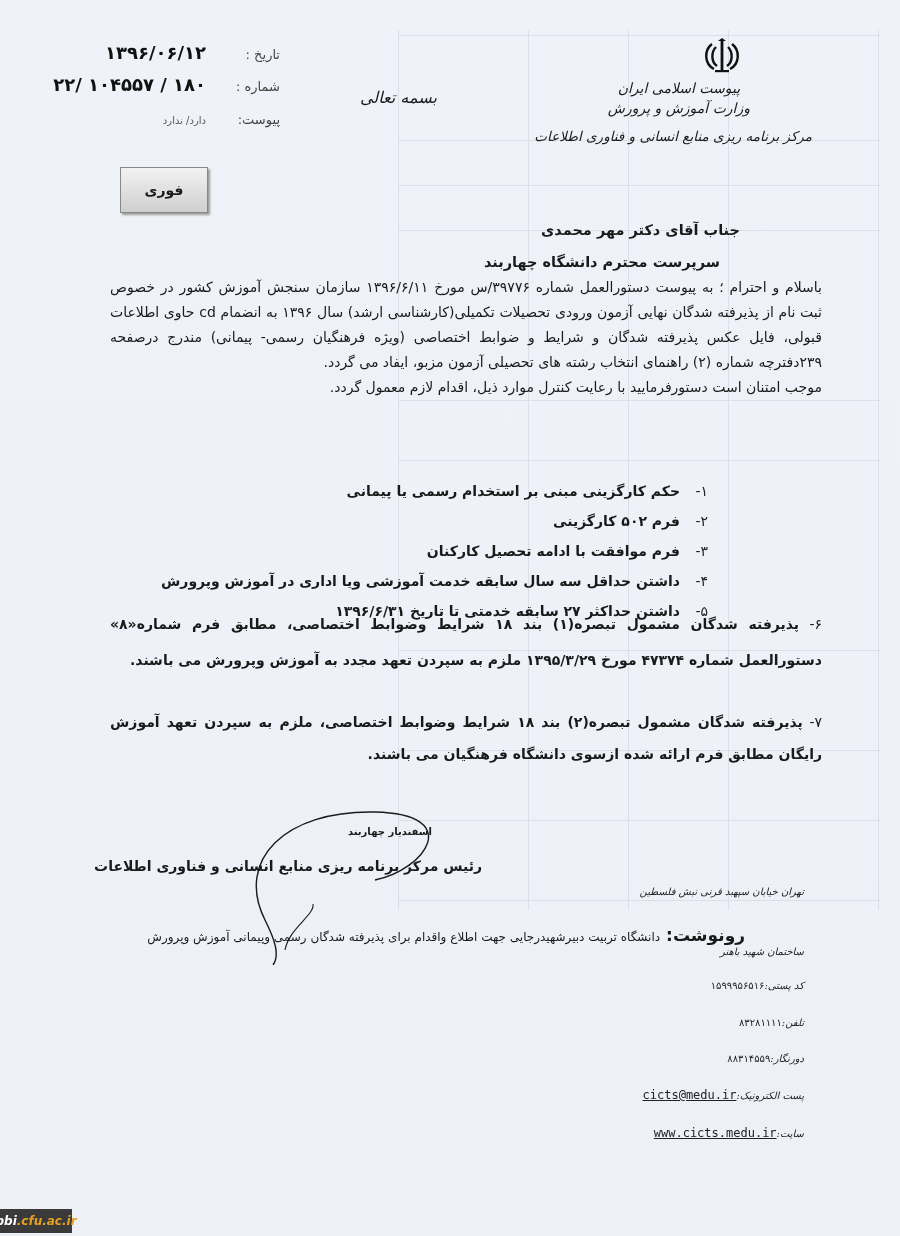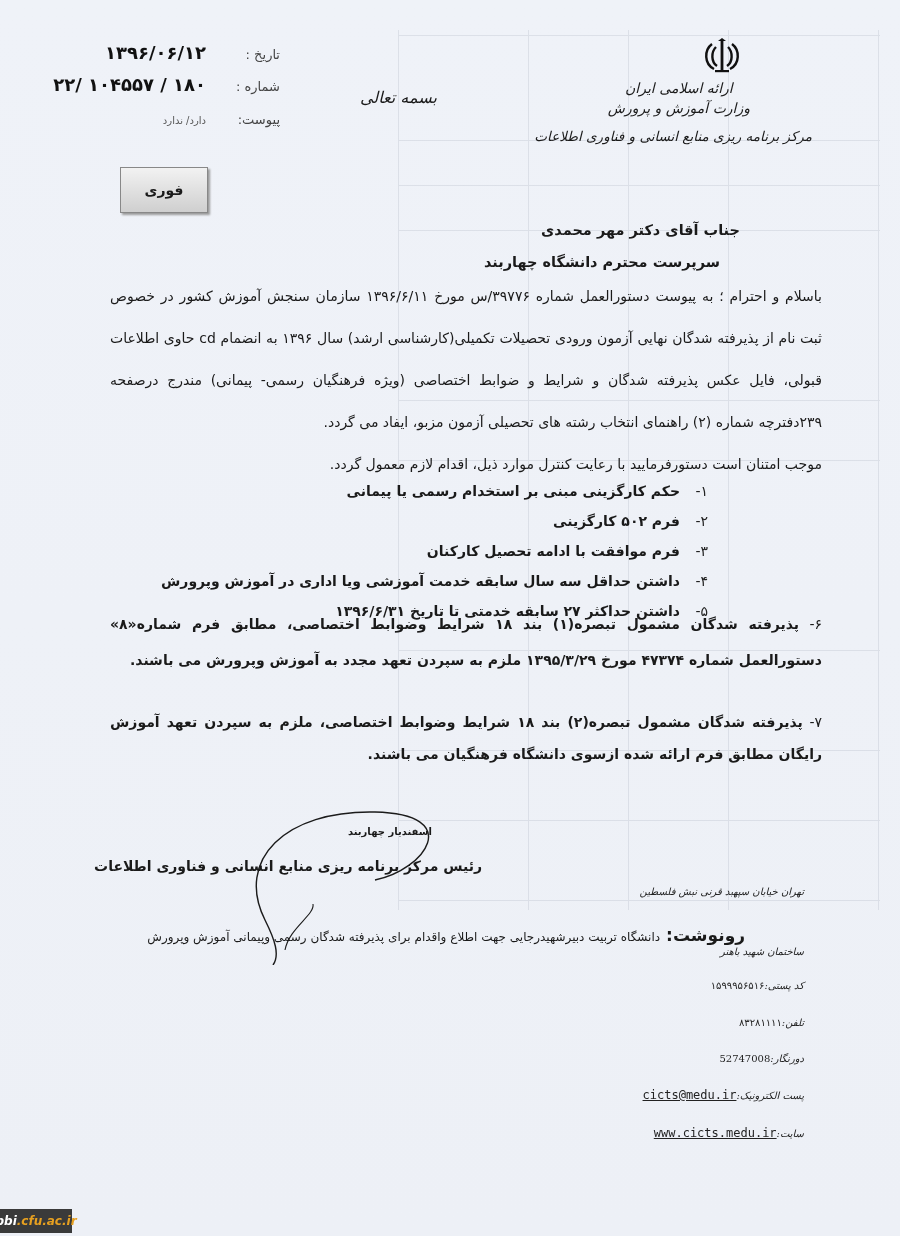--- a/index.html
+++ b/index.html
@@ -35,21 +35,21 @@
   .urgent {
     left:120px; top:167px; width:86px; height:44px;
     background:linear-gradient(180deg,#f2f2f2 0%,#cfcfcf 100%);
     border:1px solid #888; box-shadow:2px 2px 2px #9a9a9a;
     display:flex; align-items:center; justify-content:center;
     font-weight:bold; font-size:14px;
   }
 
   .addressee { right:160px; text-align:right; font-weight:bold; font-size:14.5px; white-space:nowrap; }
 
-  .body-text { left:110px; width:712px; top:275px; text-align:justify; text-align-last:right; font-size:14px; line-height:42px; }
+  .body-text { left:110px; width:712px; top:275px; text-align:justify; text-align-last:right; font-size:14px; line-height:25px; }
   .body-text p { margin:0; }
 
   .list { right:192px; top:476px; width:600px; font-size:14px; line-height:30px; }
   .li { display:flex; direction:rtl; gap:10px; }
   .li .num { min-width:18px; color:#222; }
   .li .txt { font-weight:bold; }
 
   .item6 { left:110px; width:712px; top:606px; font-size:14px; line-height:36px; text-align:justify; text-align-last:right; }
   .item7 { left:110px; width:712px; top:706px; font-size:14px; line-height:32px; text-align:justify; text-align-last:right; }
 
@@ -111,21 +111,21 @@
       <path d="M12 6 C4 12 4 26 14 31"></path>
       <path d="M32 6 C40 12 40 26 30 31"></path>
       <path d="M16 9 C11 14 11 24 17 28"></path>
       <path d="M28 9 C33 14 33 24 27 28"></path>
     </g>
     <rect x="20.6" y="3" width="2.8" height="29" fill="#111"></rect>
     <path d="M18 3 L22 0 L26 3 Z" fill="#111"></path>
     <rect x="15" y="32" width="14" height="2.2" fill="#111"></rect>
   </svg>
   <div class="abs ministry rtl">
-    <div>ارائه اسلامی ایران</div>
+    <div>پیوست اسلامی ایران</div>
     <div>وزارت آموزش و پرورش</div>
   </div>
   <div class="abs center-name rtl">مرکز برنامه ریزی منابع انسانی و فناوری اطلاعات</div>
 
   <div class="abs urgent">
     <span>فوری</span>
   </div>
 
   <div class="abs addressee rtl" style="top:222px;">جناب آقای دکتر مهر محمدی</div>
   <div class="abs addressee rtl" style="top:254px; right:180px;">سرپرست محترم دانشگاه چهاربند</div>
@@ -182,21 +182,21 @@
 
   <div class="abs contact rtl" style="top:886px;">تهران خیابان سپهبد قرنی نبش فلسطین</div>
   <div class="abs contact rtl" style="top:946px;">ساختمان شهید باهنر</div>
   <div class="abs contact rtl" style="top:980px;">
     <span>کد پستی:</span><span class="v">۱۵۹۹۹۵۶۵۱۶</span>
   </div>
   <div class="abs contact rtl" style="top:1017px;">
     <span>تلفن:</span><span class="v">۸۳۲۸۱۱۱۱</span>
   </div>
   <div class="abs contact rtl" style="top:1053px;">
-    <span>دورنگار:</span><span class="v">52747008</span>
+    <span>دورنگار:</span><span class="v">۸۸۳۱۴۵۵۹</span>
   </div>
   <div class="abs contact rtl" style="top:1088px;">
     <span>پست الکترونیک:</span><span class="contact-web">cicts@medu.ir</span>
   </div>
   <div class="abs contact rtl" style="top:1126px;">
     <span>سایت:</span><span class="contact-web">www.cicts.medu.ir</span>
   </div>
 
   <div class="abs badge">
     <span class="pbi">pbi</span>

